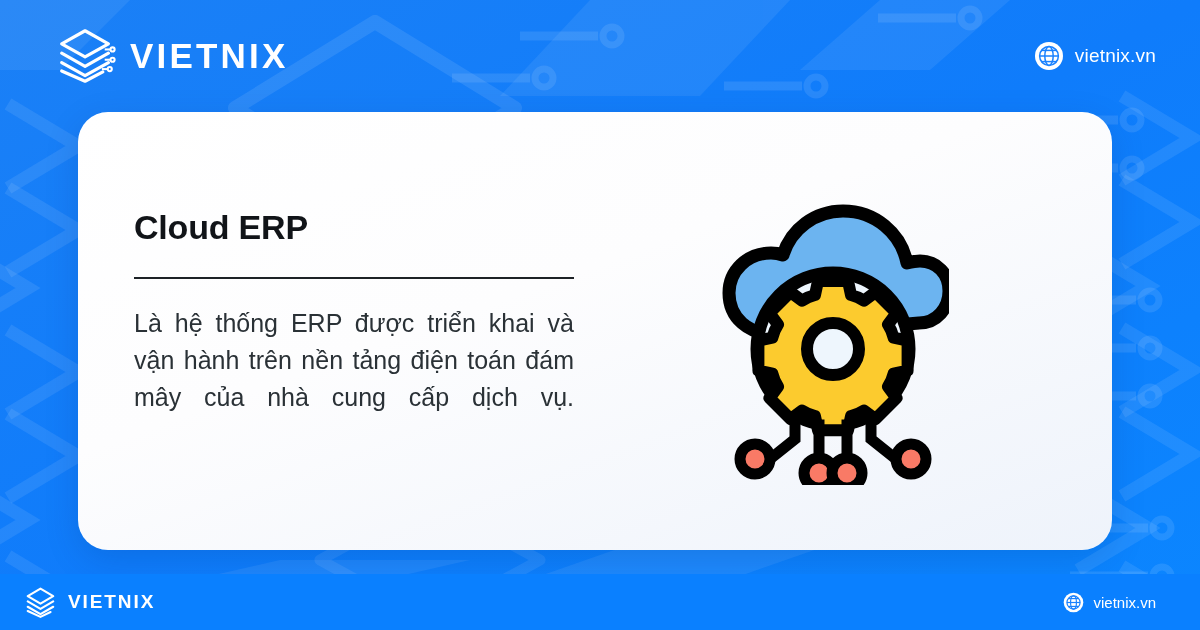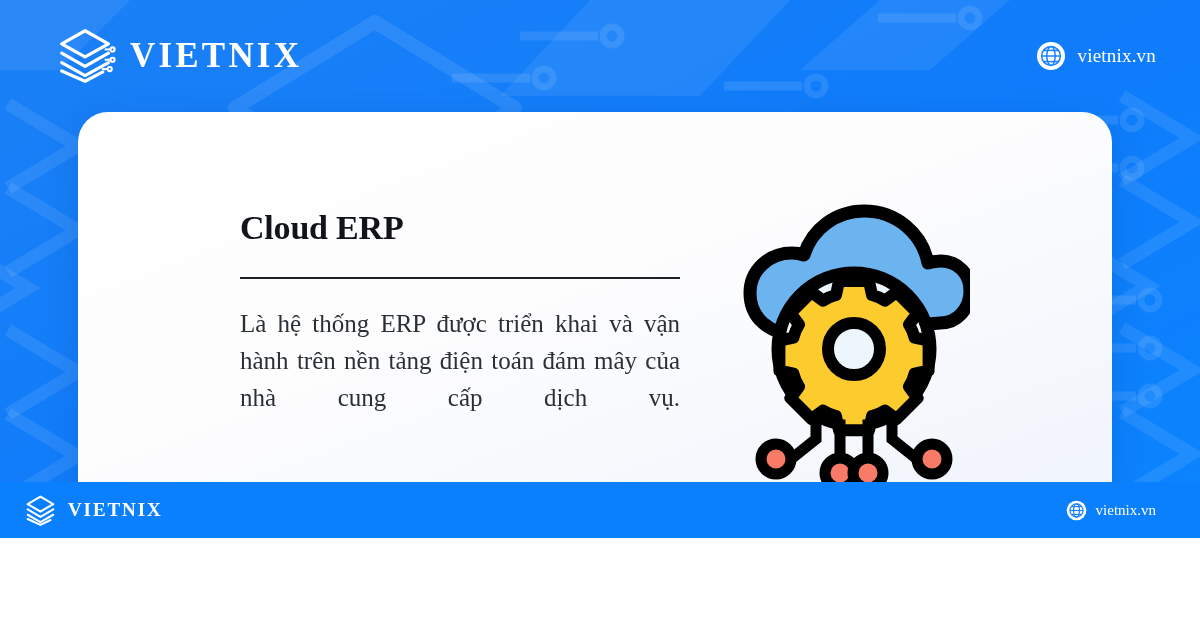--- a/index.html
+++ b/index.html
@@ -3,24 +3,23 @@
 <meta charset="utf-8">
 <style>
   * { margin:0; padding:0; box-sizing:border-box; }
   html, body {
     width:1200px; height:630px;
     font-family:"Liberation Sans", sans-serif;
     overflow:hidden;
   }
   #stage {
     position:relative;
-    width:1200px; height:538px;
+    width:1200px; height:630px;
     background:linear-gradient(115deg,#1b7ff5 0%,#1878f7 35%,#0a7bff 70%,#0b86ff 100%);
     overflow:hidden;
-    font-family:Liberation Serif, serif;
   }
 
   
   .bg-deco { position:absolute; inset:0; overflow:hidden; }
   .bg-deco svg { position:absolute; top:0; left:0; }
 
   
   .header {
     position:absolute; top:0; left:0; right:0; height:112px;
     display:flex; align-items:center; justify-content:space-between;
@@ -52,23 +51,22 @@
     width:1034px; height:438px;
     border-radius:30px;
     background:linear-gradient(160deg,#ffffff 0%,#fdfdfe 42%,#eef3fb 100%);
     box-shadow:0 10px 34px rgba(4,46,110,.16);
     z-index:6;
     display:flex;
     align-items:center;
   }
   .card-text {
     width:560px;
-    padding-left:120px;
+    padding-left:56px;
     padding-right:0;
-    margin-left:42px;
   }
   .card-title {
     font-size:34px;
     font-weight:bold;
     color:#111418;
     letter-spacing:-.2px;
     line-height:1.1;
   }
   .divider {
     margin:30px 0 26px 0;

